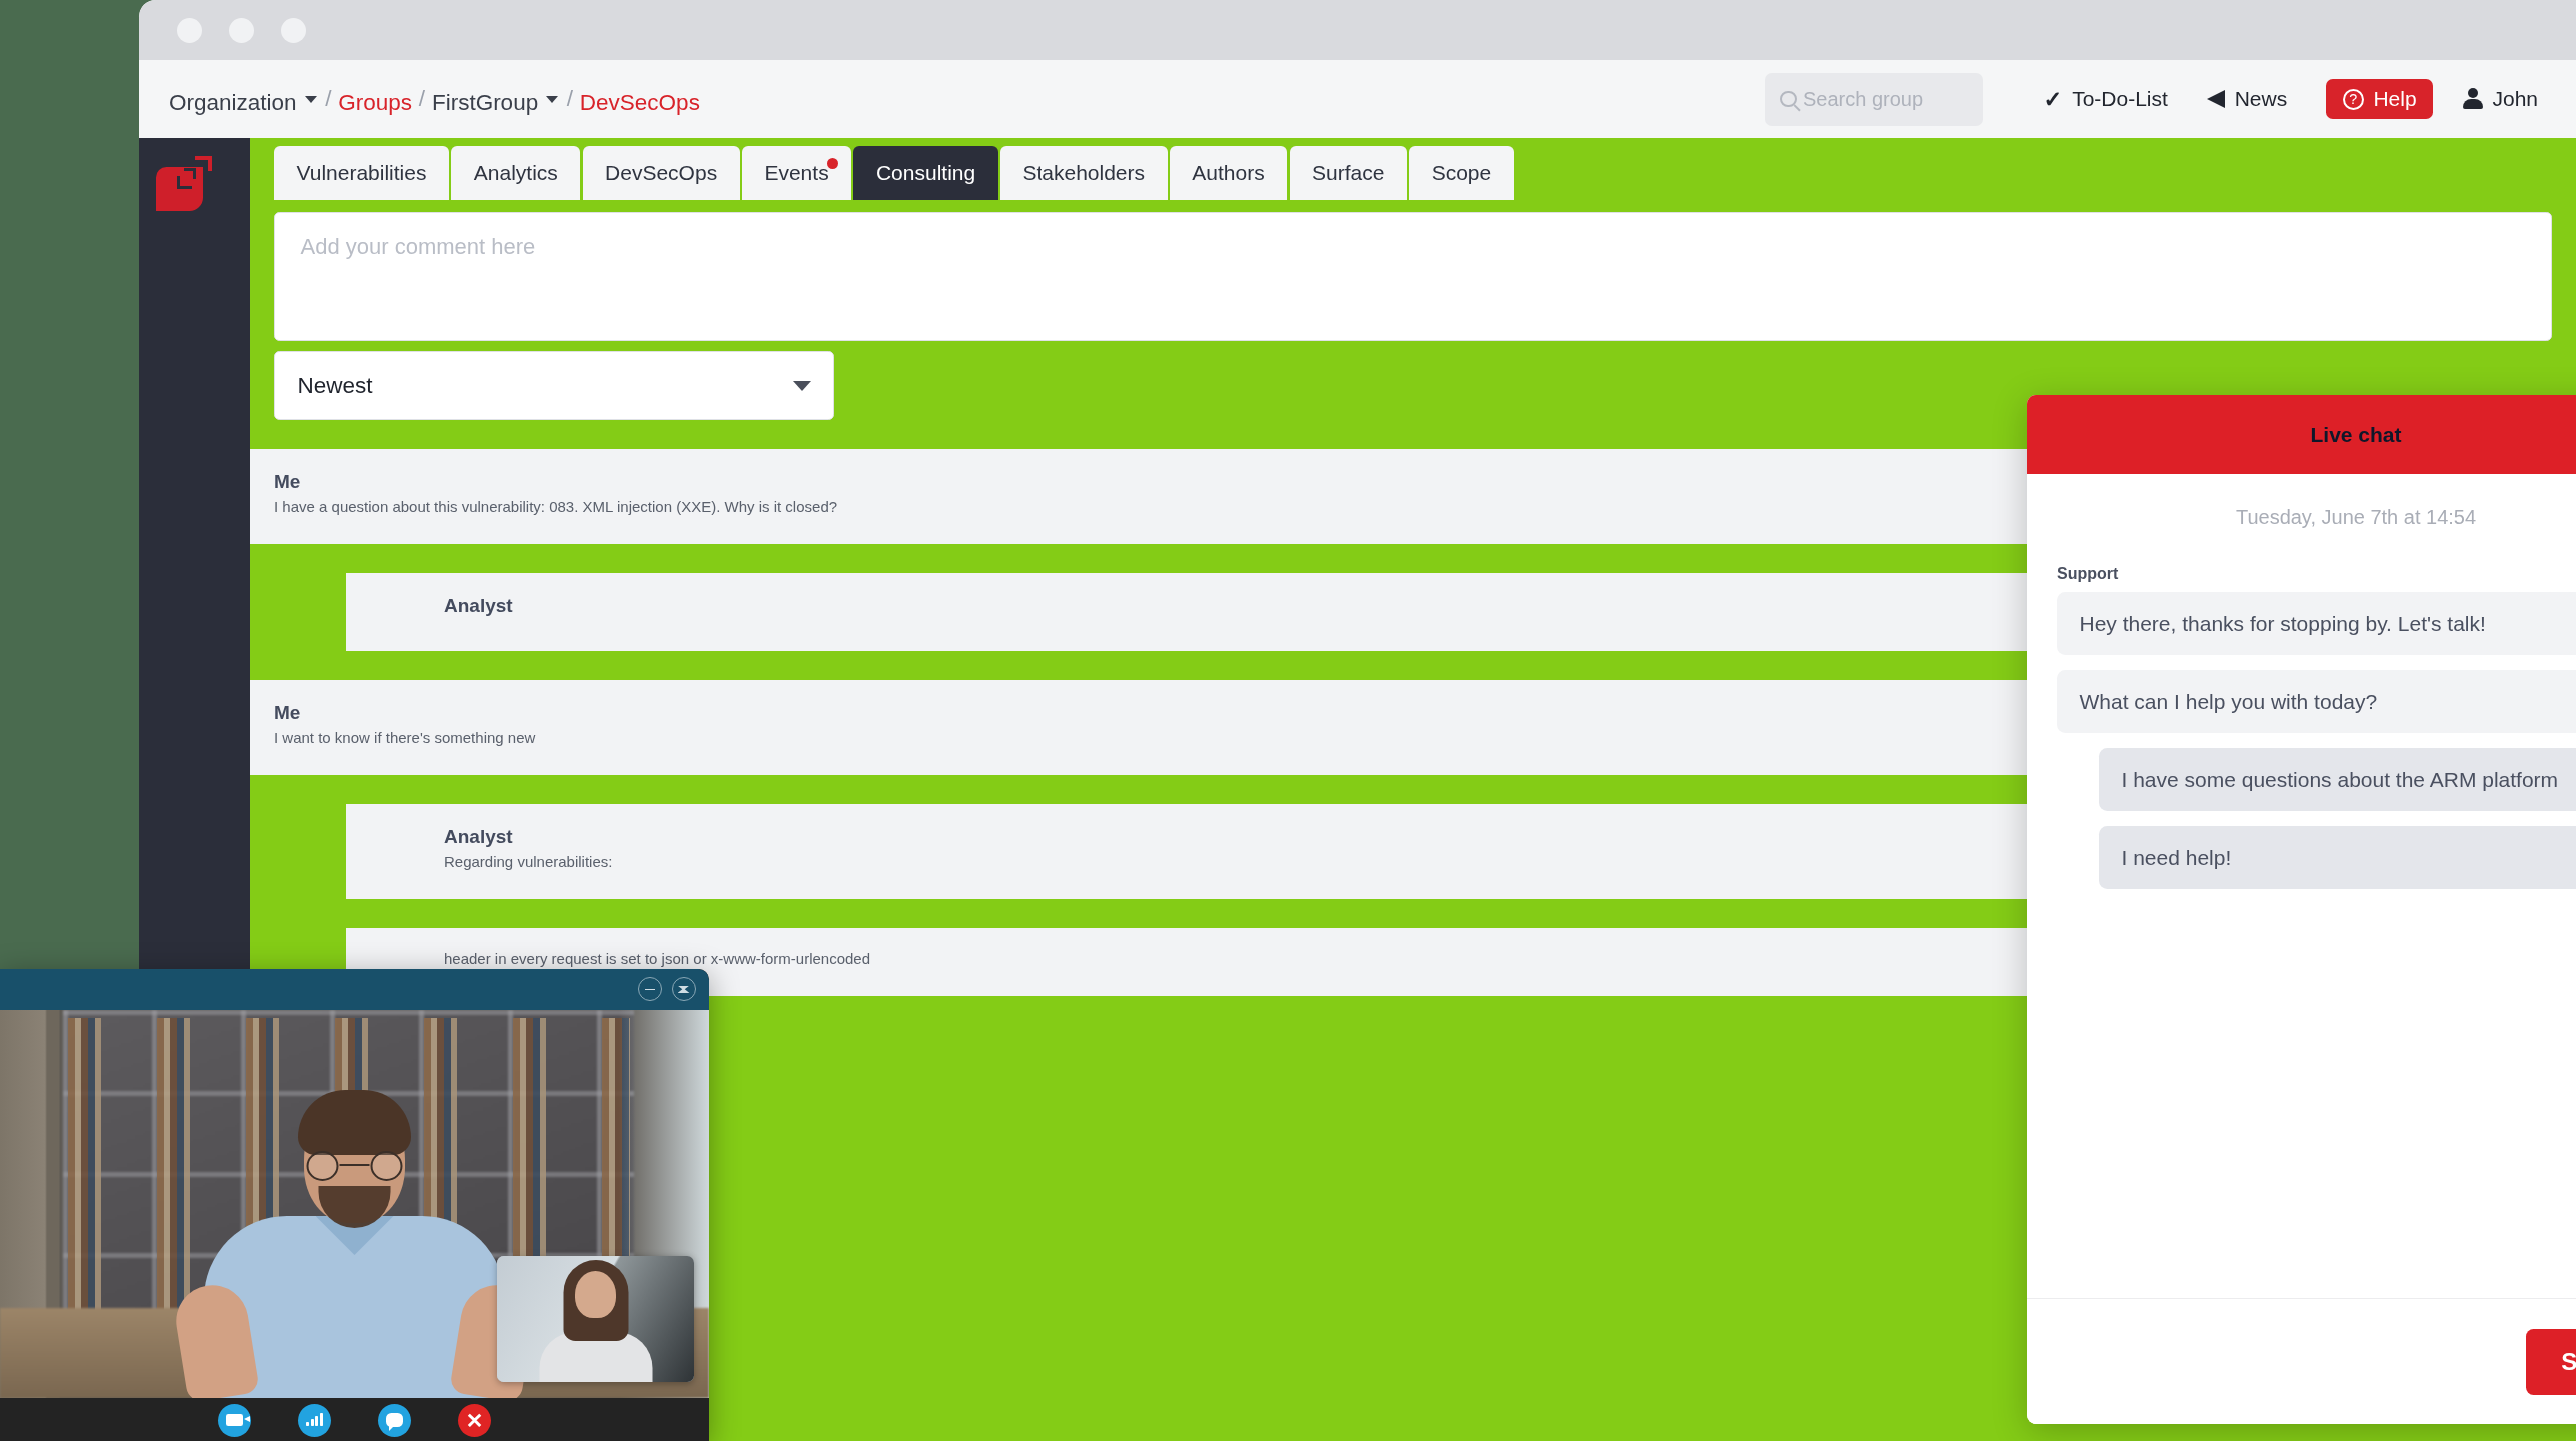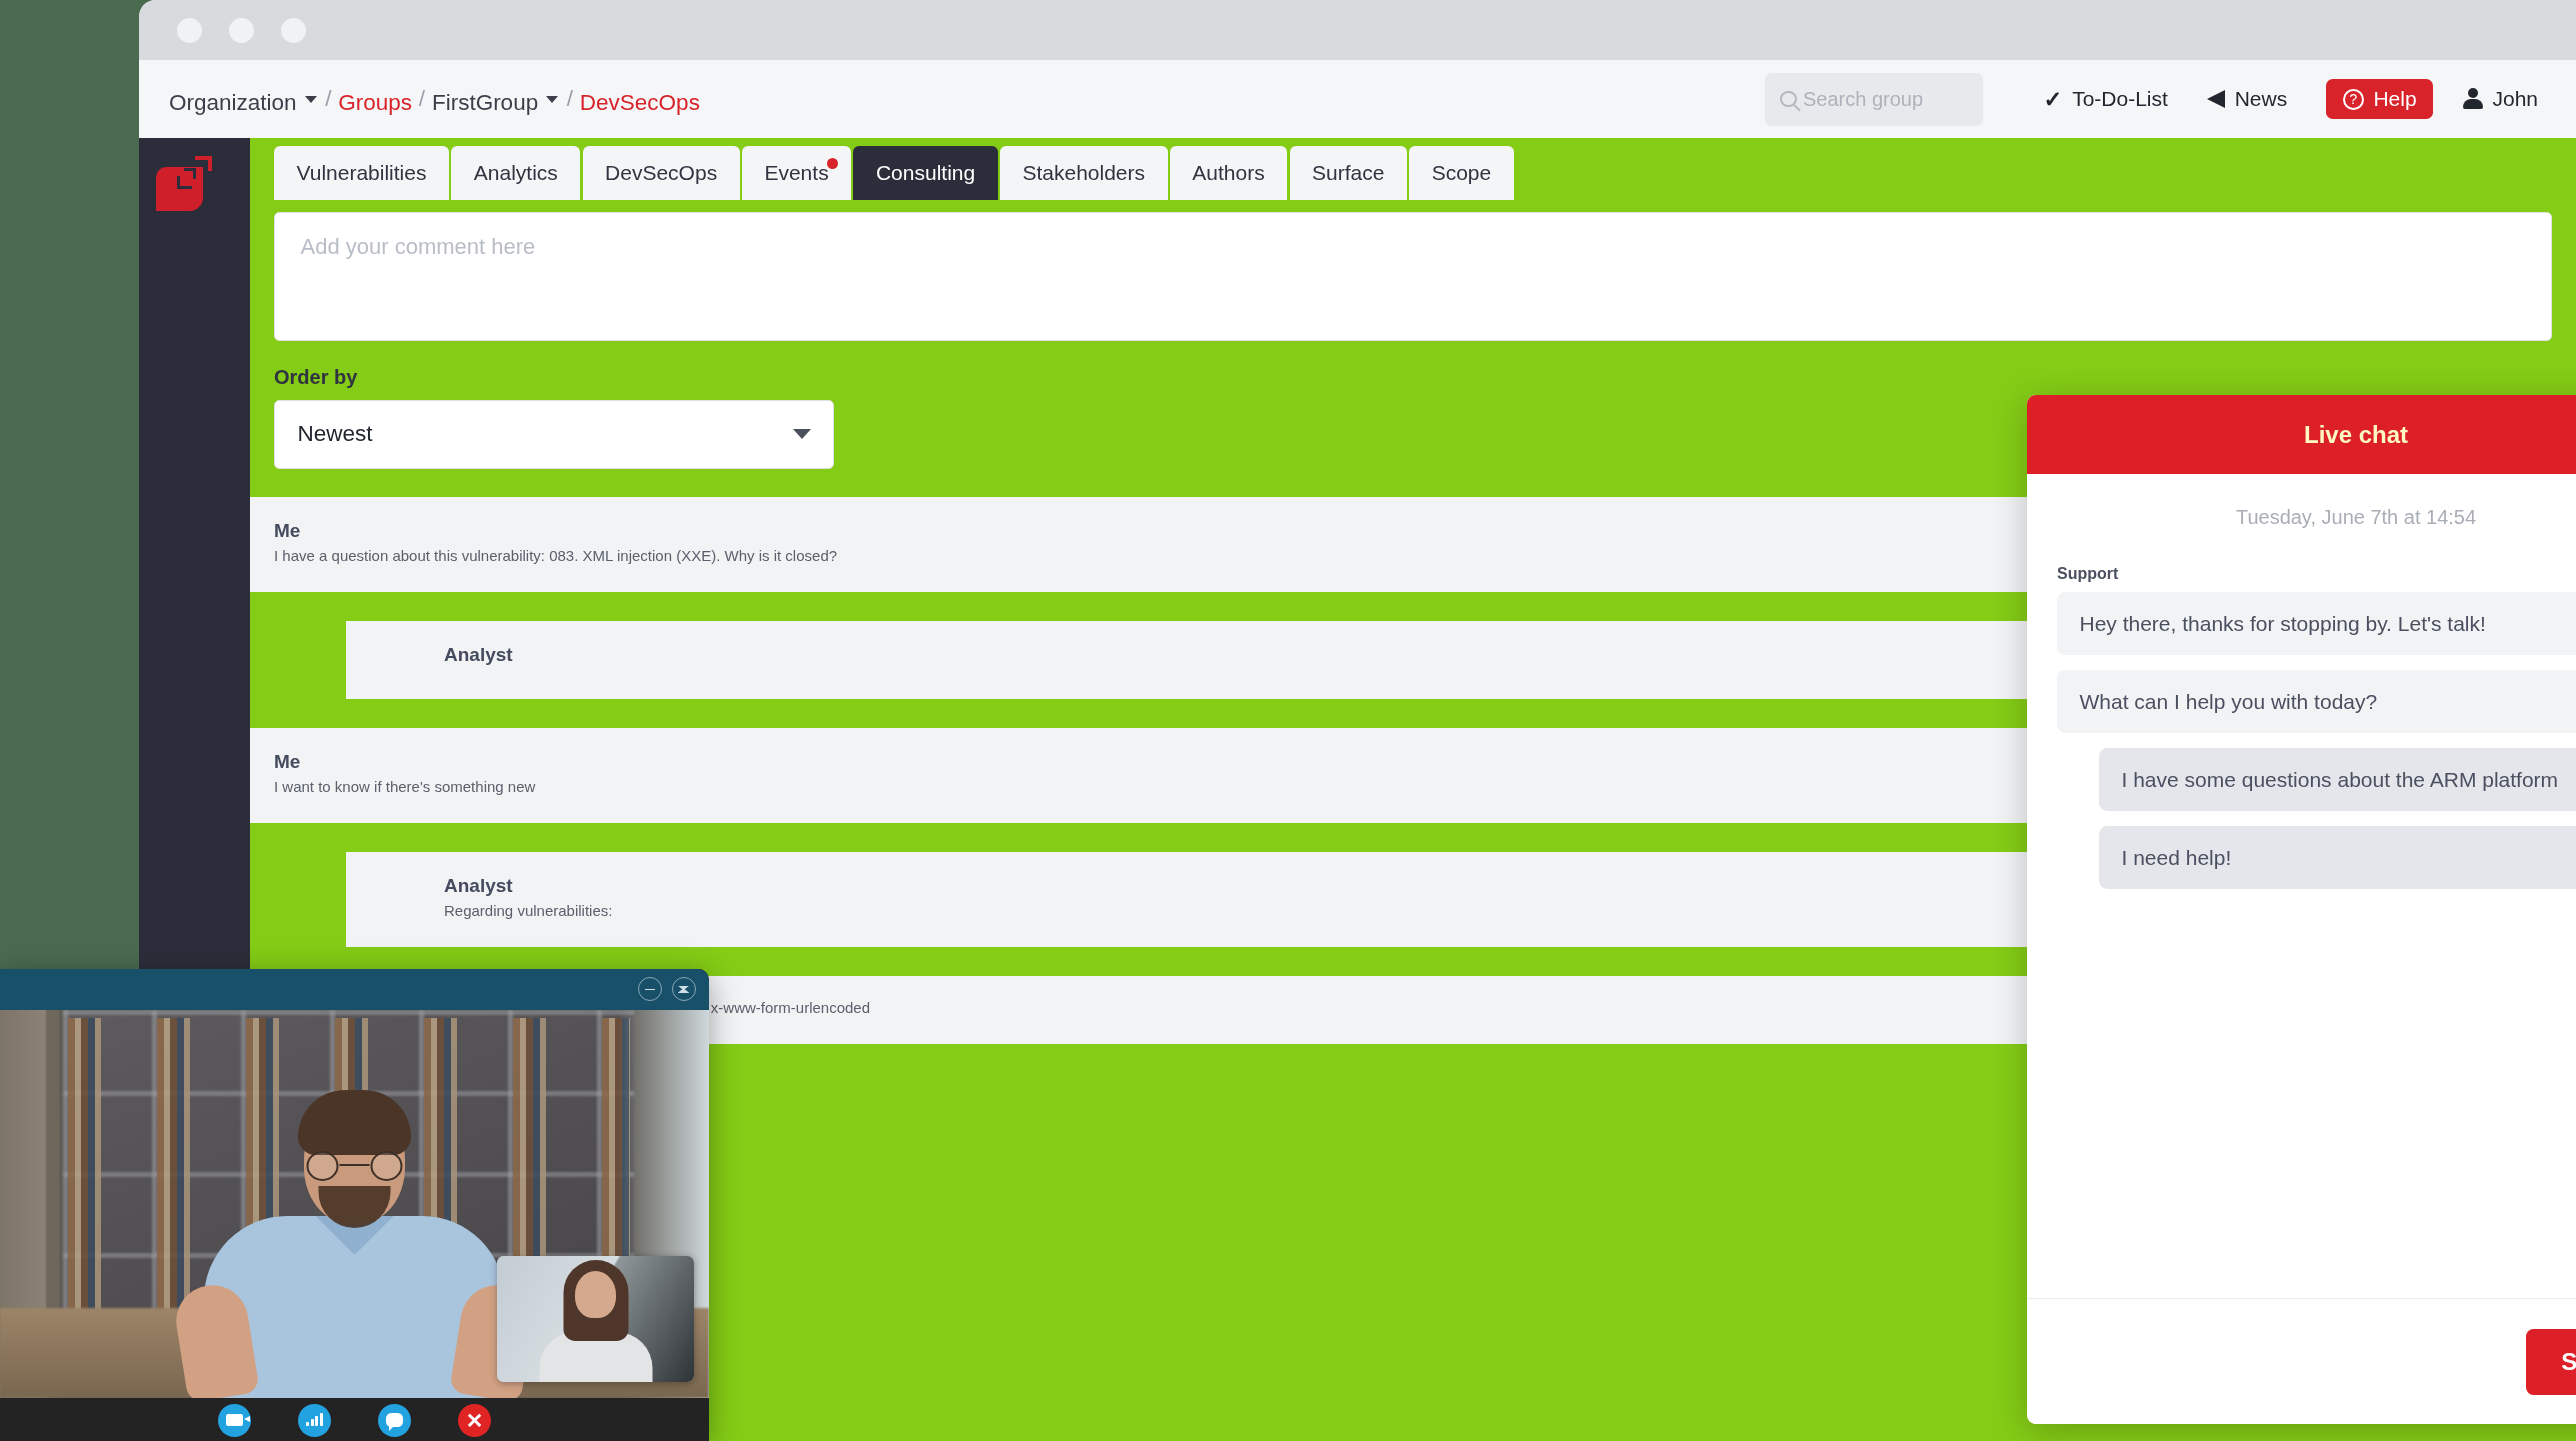--- a/index.html
+++ b/index.html
@@ -328,23 +328,23 @@
   }
   .lc-header {
     height: 79px;
     background: #dd2027;
     display: flex;
     align-items: center;
     justify-content: center;
     position: relative;
   }
   .lc-title {
-    font-size: 24px;
+    font-size: 21px;
     font-weight: bold;
-    color: #fef9c3;
+    color: #0f172a;
   }
   .lc-body {
     height: 824px;
     padding: 0 30px;
     background: #fff;
     position: relative;
     overflow: hidden;
   }
   .lc-date {
     text-align: center;
@@ -768,21 +768,20 @@
         <div class="tab"><span>Stakeholders</span></div>
         <div class="tab"><span>Authors</span></div>
         <div class="tab"><span>Surface</span></div>
         <div class="tab"><span>Scope</span></div>
       </div>
 
     <div class="comment-box">
       <div class="comment-ph">Add your comment here</div>
     </div>
 
-    <div class="orderby-label">Order by</div>
     <div class="select">
       <span>Newest</span>
       <span class="chev"></span>
     </div>
 
     <div class="thread" id="thread">
         <div class="msg left">
           <div class="msg-inner">
             <div class="msg-author">Me</div>
             <div class="msg-text">I have a question about this vulnerability: 083. XML injection (XXE). Why is it closed?</div>

